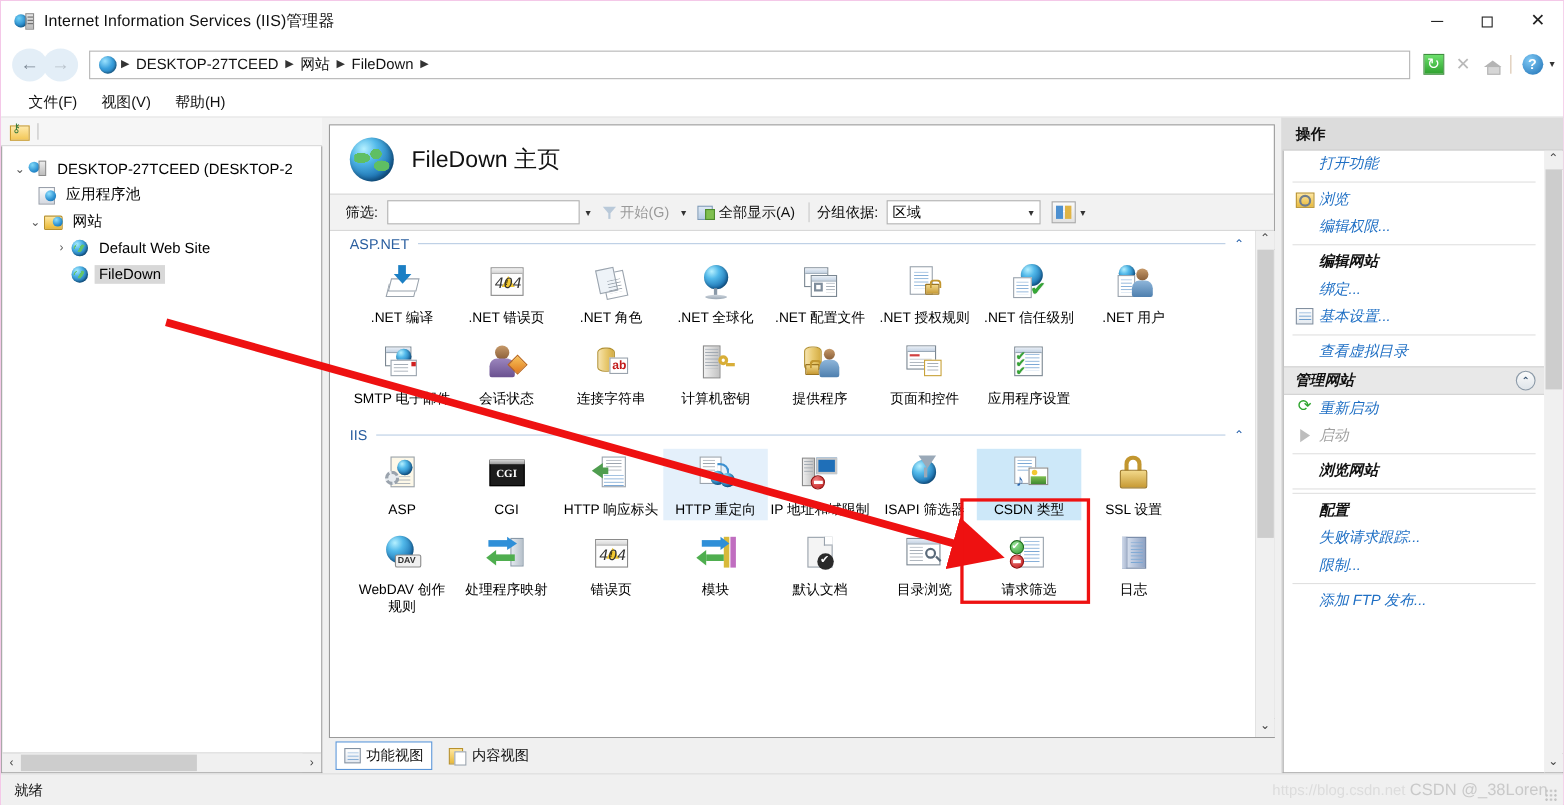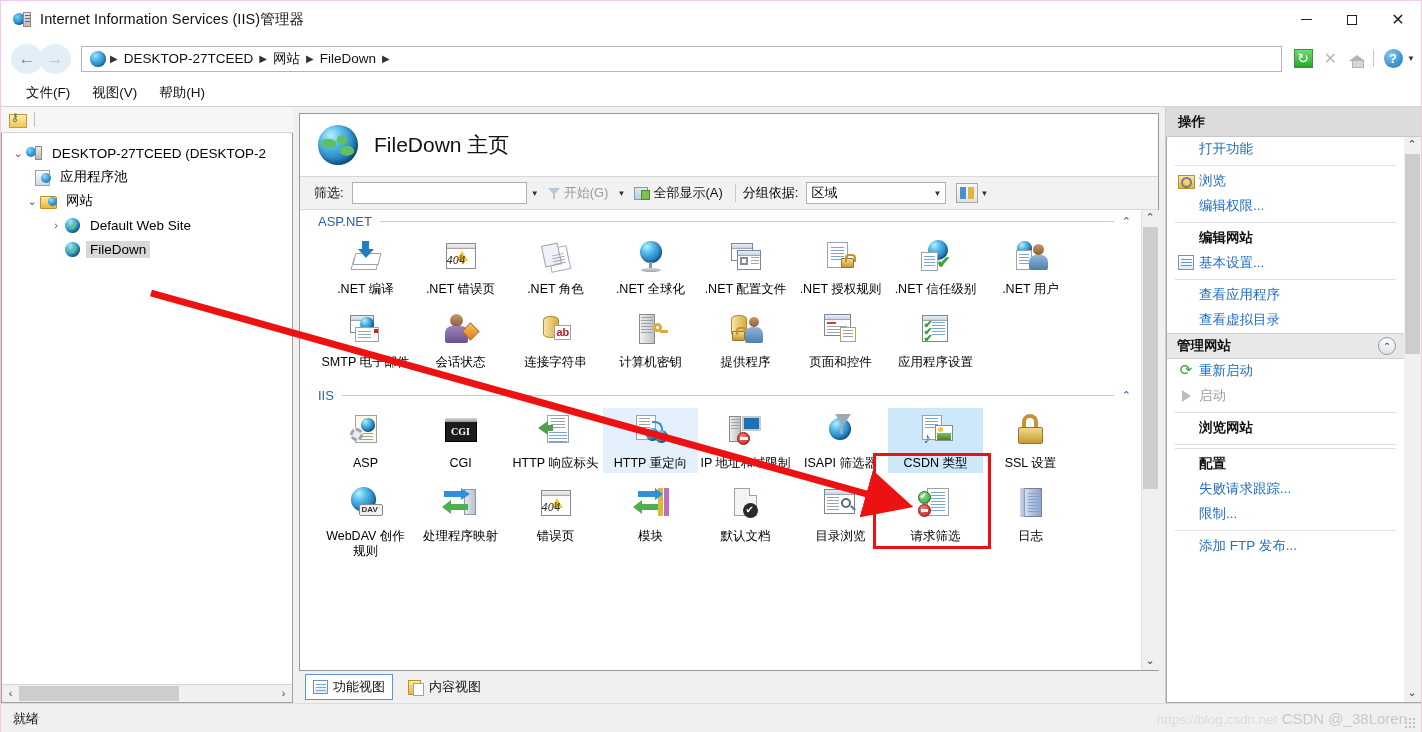--- a/index.html
+++ b/index.html
@@ -231,22 +231,22 @@
       background-size:100% 3px; }
   .warn404 { position:absolute; left:6px; top:5px; width:30px; height:26px;
       background:#fdfdfd; border:1px solid #8a8a8a; }
   .warn404 .tbr { position:absolute; left:0; right:0; top:0; height:5px;
       background:linear-gradient(180deg,#f0f0f0,#d8d8d8); border-bottom:1px solid #aaa; }
   .warn404 .tri { position:absolute; left:9px; top:7px; width:0; height:0;
       border-left:6px solid transparent; border-right:6px solid transparent;
       border-bottom:10px solid #f2c832; }
   .warn404 .tri:after { content:"!"; position:absolute; left:-2px; top:3px;
       font-size:7px; color:#4a3a00; font-weight:bold; }
-  .warn404 .t404 { position:absolute; left:0; right:0; bottom:2px; text-align:left;
-      font-size:10px; color:#333; font-family:"DejaVu Sans",sans-serif; }
+  .warn404 .t404 { position:absolute; left:0; right:0; bottom:2px; text-align:right;
+      font-size:13px; color:#333; font-family:"DejaVu Sans",sans-serif; }
   .arrow-l { position:absolute; width:0; height:0;
       border-top:7px solid transparent; border-bottom:7px solid transparent; }
   .arrow-r { position:absolute; width:0; height:0;
       border-top:6px solid transparent; border-bottom:6px solid transparent; }
   .dbcyl { position:absolute; width:16px; height:22px;
       background:linear-gradient(90deg,#f6e3ad,#e8c96f,#d4ad45);
       border:1px solid #b18f2e; border-radius:7px/4px; }
   .check-g { position:absolute; color:#35a735; font-size:17px; font-weight:bold;
       line-height:1; text-shadow:0 0 1px #1d6e1d; }
   .circ-red { position:absolute; border-radius:50%;
@@ -278,21 +278,21 @@
       height:13px; background:linear-gradient(180deg,#ffe7a0,#e8b93a);
       border:1px solid #b8912b; }
   .ico-contview:after { content:""; position:absolute; right:0; top:3px; width:9px;
       height:11px; background:#fff; border:1px solid #9aa3ad; }
 
   
   .act-pane { width:256px; background:#f0f0f0; display:flex; flex-direction:column;
               border-left:1px solid #cfcfcf; }
   .act-body { flex:1; display:flex; min-height:0; }
   .act-list { flex:1; background:#fff; overflow:hidden; border:1px solid #a8a8a8;
-              border-right:none; border-top:none; }
+              border-right:none; border-top:none;font-style:italic; }
   .act-sec { display:flex; align-items:center; justify-content:space-between;
              height:26px; background:#e8e8e8; padding:0 8px 0 10px;
              font-weight:bold; font-size:13.5px; color:#111;
              border-top:1px solid #d2d2d2; border-bottom:1px solid #d2d2d2; }
   .act-chev { width:18px; height:18px; border-radius:50%; border:1px solid #8c9aa8;
       background:linear-gradient(180deg,#fbfbfb,#dfe5ea); color:#33506e;
       font-size:9px; display:flex; align-items:center; justify-content:center; }
   .act-row { display:flex; align-items:flex-start; min-height:25px; padding:2px 6px 2px 8px; }
   .act-ico { width:22px; flex:none; display:flex; justify-content:center;
              padding-top:2px; }
@@ -848,31 +848,31 @@
             <span class="act-ico"></span>
             <span class="act-txt">编辑权限...</span>
           </div>
           <div class="act-div"></div>
 
           <div class="act-row">
             <span class="act-ico"></span>
             <span class="act-txt bold">编辑网站</span>
           </div>
           <div class="act-row">
+            <span class="act-ico"></span>
+            <span class="act-txt">绑定...</span>
+          </div>
+          <div class="act-row">
             <span class="act-ico">
                 <span class="ai-basic"></span>
               </span>
             <span class="act-txt">基本设置...</span>
           </div>
           <div class="act-div"></div>
 
-          <div class="act-row">
-            <span class="act-ico"></span>
-            <span class="act-txt">查看应用程序</span>
-          </div>
           <div class="act-row">
             <span class="act-ico"></span>
             <span class="act-txt">查看虚拟目录</span>
           </div>
 
           <div class="act-sec">
             <span>管理网站</span>
             <span class="act-chev">⌃</span>
           </div>
 

